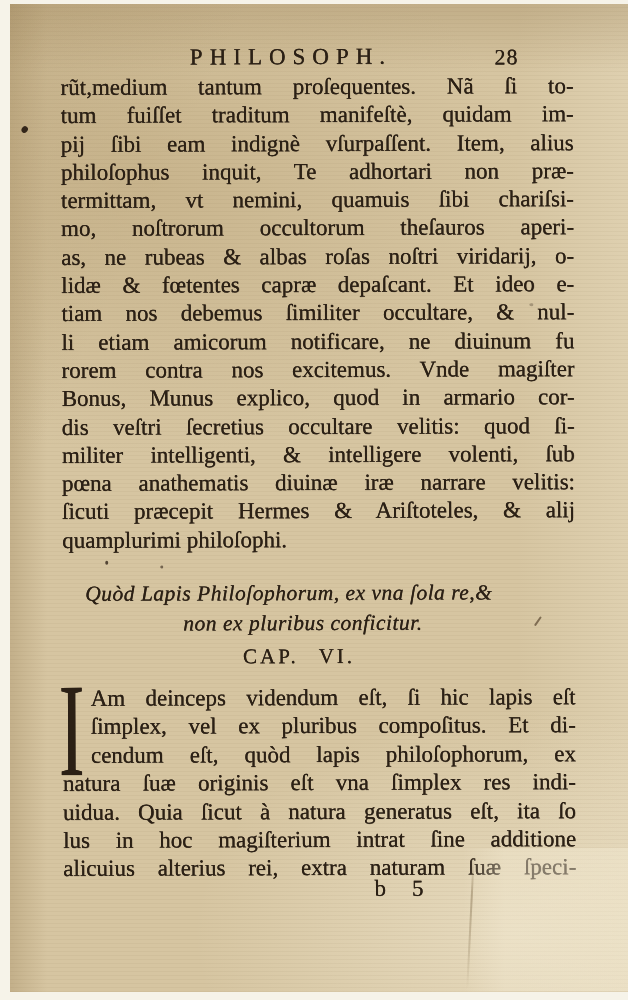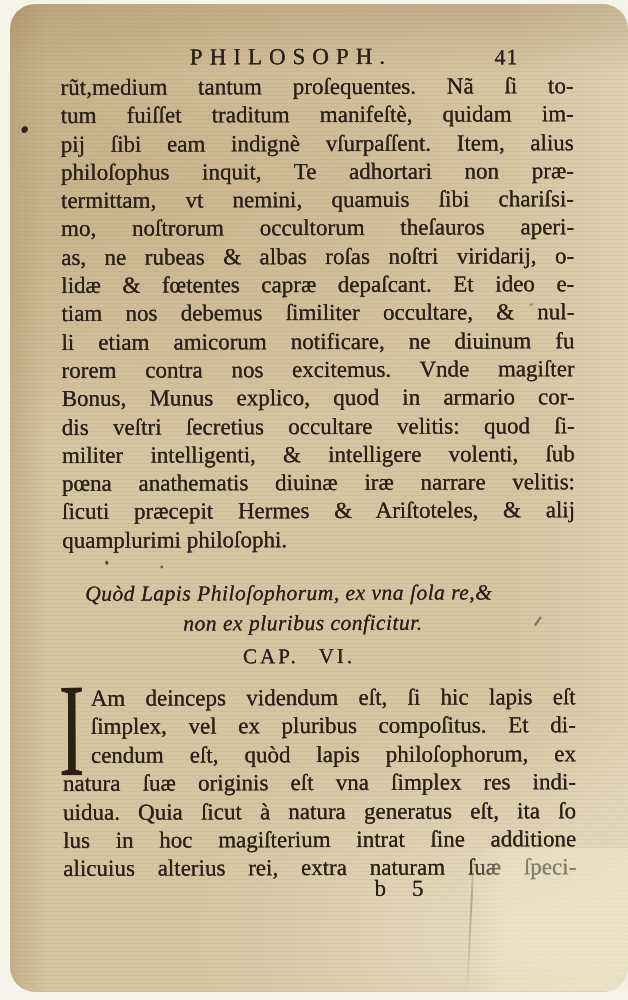--- a/index.html
+++ b/index.html
@@ -20,21 +20,20 @@
     position:absolute;left:10px;top:4px;width:618px;height:988px;
     background-color:var(--paper);
     background-image:
       repeating-linear-gradient(0deg, rgba(112,90,56,0.055) 0 1px, transparent 1px 4px),
       radial-gradient(ellipse 520px 380px at 22% 18%, rgba(186,163,120,0.50), transparent 72%),
       linear-gradient(115deg, rgba(150,124,80,0.22), transparent 22%),
       linear-gradient(180deg, rgba(146,120,78,0.30), transparent 7%),
       linear-gradient(90deg, rgba(146,120,78,0.28), transparent 6%),
       radial-gradient(ellipse 430px 300px at 82% 94%, rgba(244,236,214,0.55), transparent 75%),
       linear-gradient(270deg, rgba(240,231,207,0.32), transparent 18%);
-    border-radius: 25px;
   }
   .sheet-inner{position:absolute;inset:0;transform:rotate(-0.2deg);}
   
   .txt{
     text-shadow:0 0 0.5px rgba(43,32,21,0.85), 0.3px 0.3px 0.4px rgba(43,32,21,0.4);
   }
   .block{position:absolute;left:52px;width:513px;}
   .running-head{
     top:40px;text-align:center;font-size:23px;letter-spacing:7px;
     transform:translateX(-26px);
@@ -86,21 +85,21 @@
     background:rgba(70,50,30,0.6);transform:rotate(-55deg);border-radius:2px;
   }
 </style>
 </head>
 <body>
 
 <div class="page">
   <div class="sheet-inner">
 
     <div class="block running-head txt">PHILOSOPH.</div>
-    <div class="page-number txt">41</div>
+    <div class="page-number txt">28</div>
 
     <div class="block para para1 txt">
       <div class="line just">rũt,medium tantum proſequentes. Nã ſi to-</div>
       <div class="line just">tum fuiſſet traditum manifeſtè, quidam im-</div>
       <div class="line just">pij ſibi eam indignè vſurpaſſent. Item, alius</div>
       <div class="line just">philoſophus inquit, Te adhortari non præ-</div>
       <div class="line just">termittam, vt nemini, quamuis ſibi chariſsi-</div>
       <div class="line just">mo, noſtrorum occultorum theſauros aperi-</div>
       <div class="line just">as, ne rubeas &amp; albas roſas noſtri viridarij, o-</div>
       <div class="line just">lidæ &amp; fœtentes capræ depaſcant. Et ideo e-</div>

